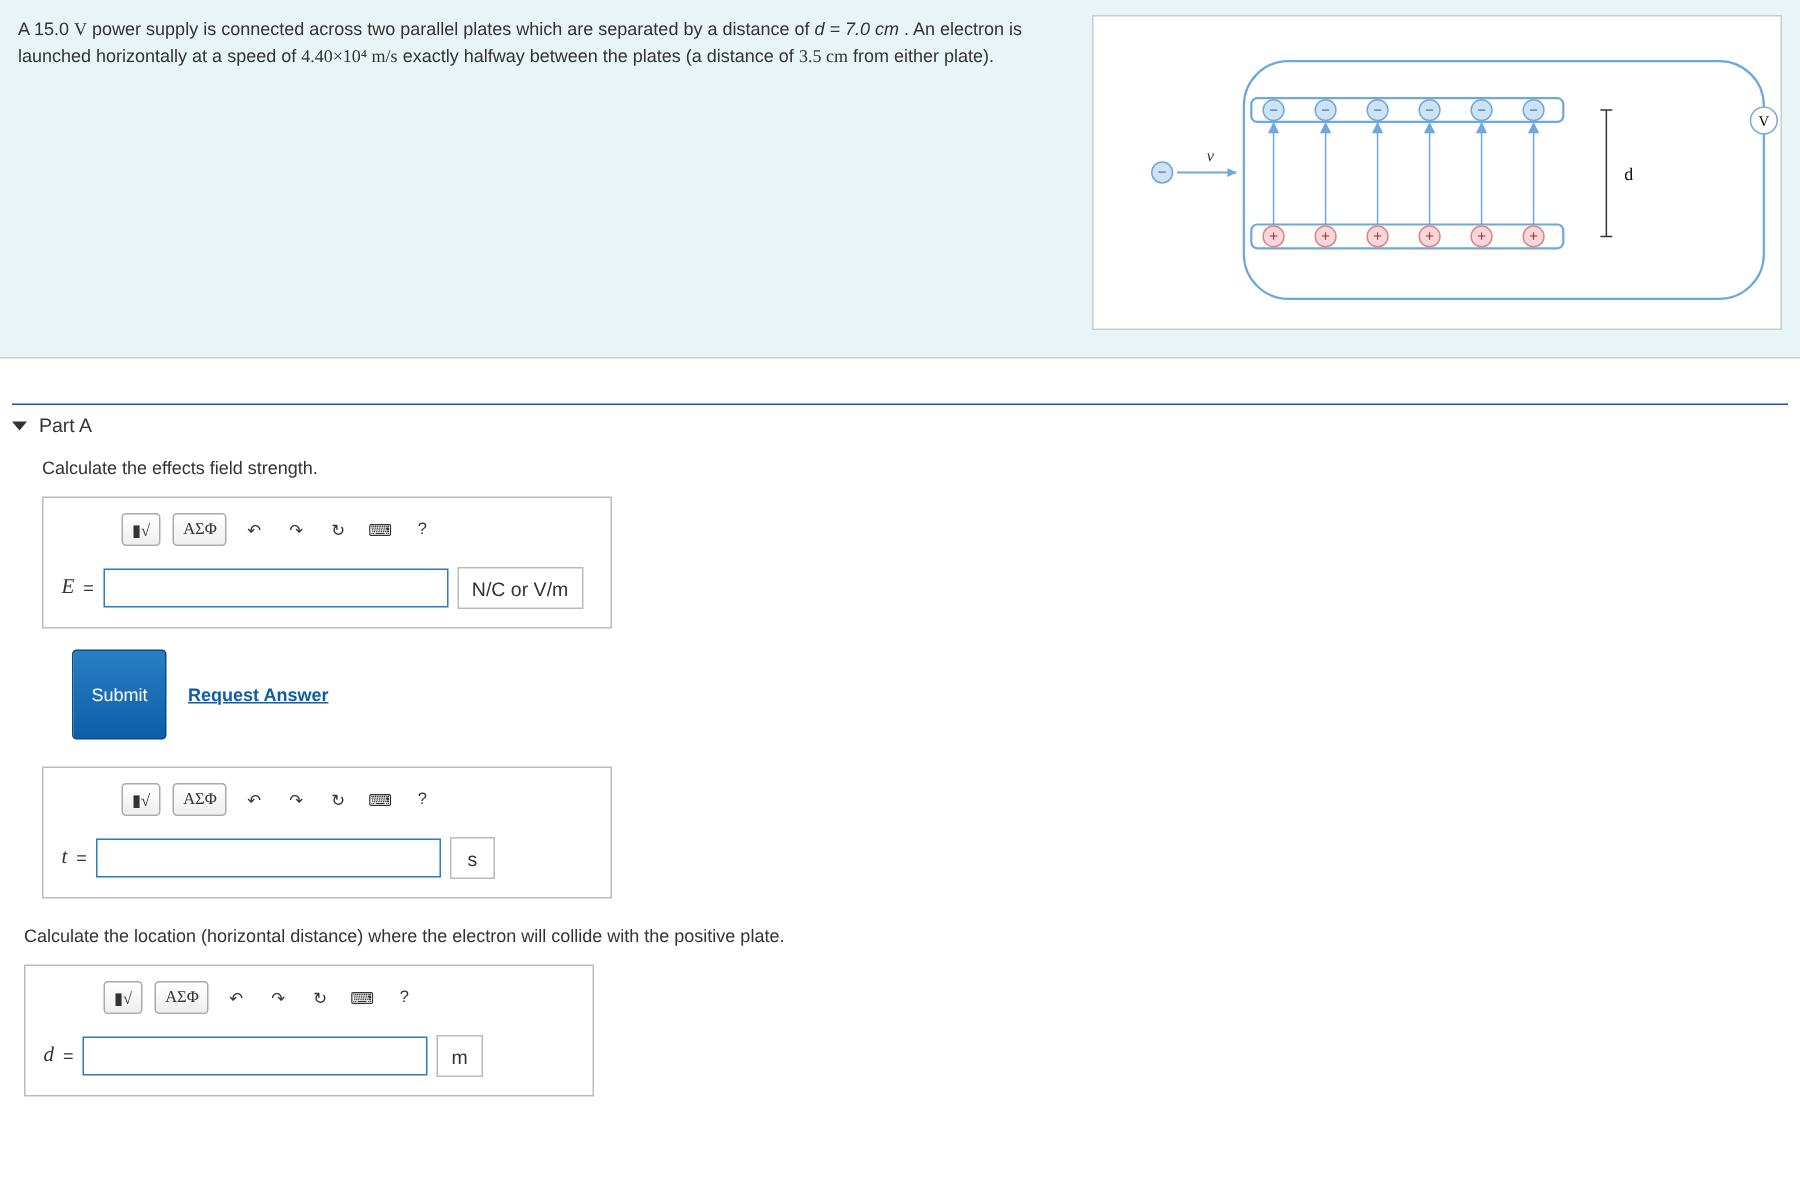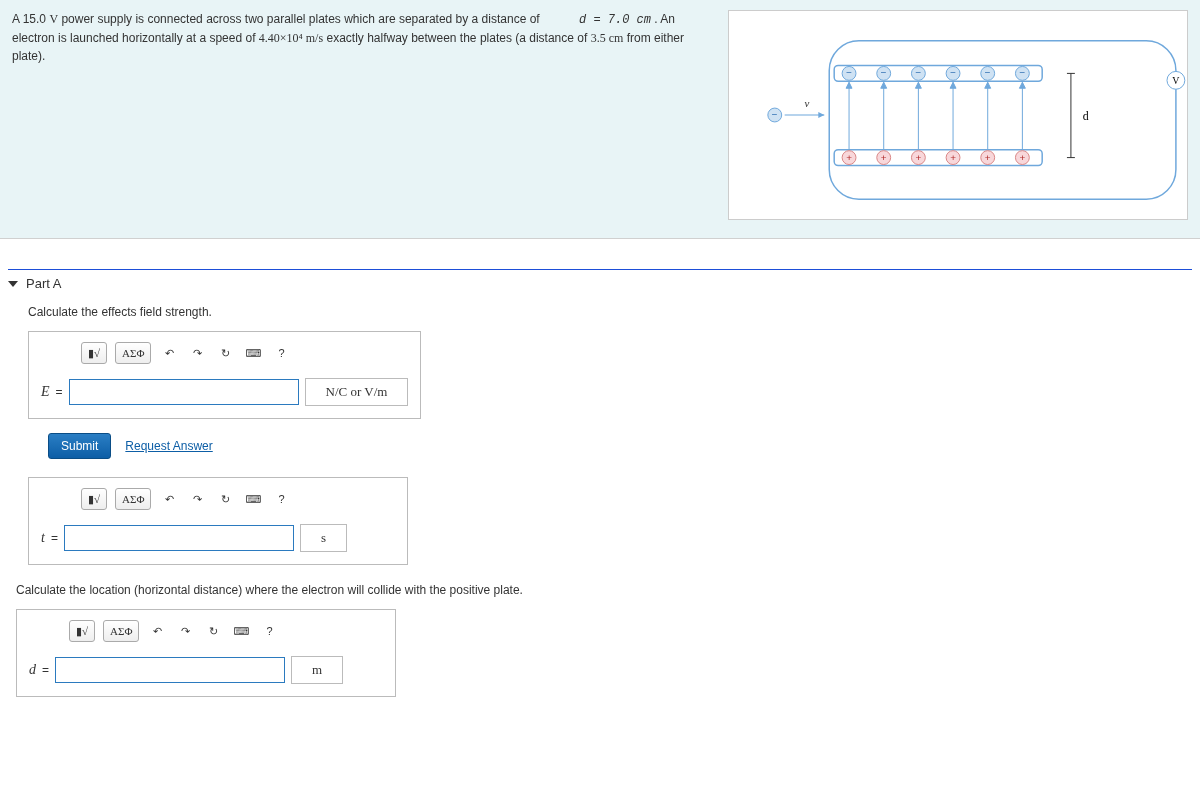--- a/index.html
+++ b/index.html
@@ -16,21 +16,21 @@
     border-bottom: 1px solid #d0d0d0;
     display: flex;
     gap: 20px;
     align-items: flex-start;
     margin-bottom: 30px;
   }
   .problem-text {
     flex: 1;
     line-height: 1.5;
   }
-  .problem-text i { font-style: italic; font-family: Liberation Mono, monospace; margin-left: 36px; }
+  .problem-text i { font-style: italic; font-family: Liberation Sans, sans-serif; }
   .diagram-box {
     width: 460px;
     height: 210px;
     background: #fff;
     border: 1px solid #ccc;
     margin-left: auto;
     position: relative;
   }
   .part-block { margin: 0 8px 18px 8px; }
   .part-header {
@@ -81,43 +81,44 @@
     height: 26px;
     width: 230px;
     padding: 2px 6px;
     font-size: 13px;
     outline: none;
   }
   .unit-box {
     border: 1px solid #bbb;
     height: 28px;
     min-width: 70px;
-    padding: 0 20px;
+    padding: 0 9px;
     display: inline-flex;
     align-items: center;
     justify-content: center;
-    font-family: Liberation Serif, serif;
+    font-family: Liberation Sans, sans-serif;
     font-size: 13px;
   }
   .submit-row { margin: 14px 0 0 20px; display: flex; align-items: center; gap: 14px; }
   .submit-btn {
     background: #0d5ea6;
     background: linear-gradient(#2a7ec4,#0d5ea6);
     color: #fff;
     border: 1px solid #0a4d86;
     border-radius: 3px;
-    padding: 5px 12px;
+    padding: 22px 12px;
     font-size: 12px;
     cursor: pointer;
   }
   .request-link {
     color: #0d5ea6;
     text-decoration: underline;
     font-size: 12px;
     cursor: pointer;
+    font-weight: bold;
   }
   
   .diagram-box svg { width: 100%; height: 100%; }
 </style>
 </head>
 <body>
 
 <div class="problem-header">
   <div class="problem-text">
     <span>A 15.0 </span><span style="font-family:'Times New Roman',serif">V</span><span> power supply is connected across two parallel plates which are separated by a distance of </span><i>d = 7.0 cm</i><span> . An electron is launched horizontally at a speed of </span><span style="font-family:'Times New Roman',serif">4.40×10⁴ m/s</span><span> exactly halfway between the plates (a distance of </span><span style="font-family:'Times New Roman',serif">3.5 cm</span><span> from either plate).</span>

